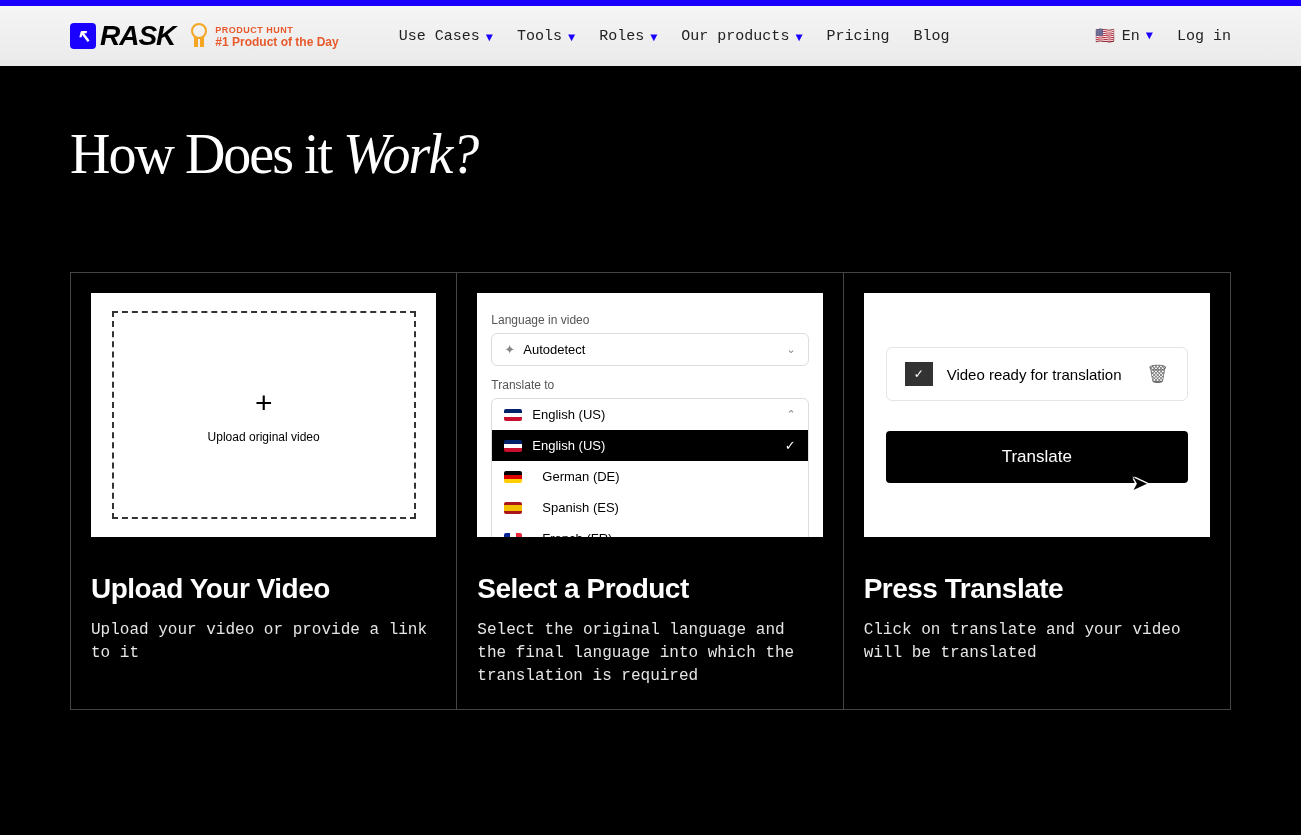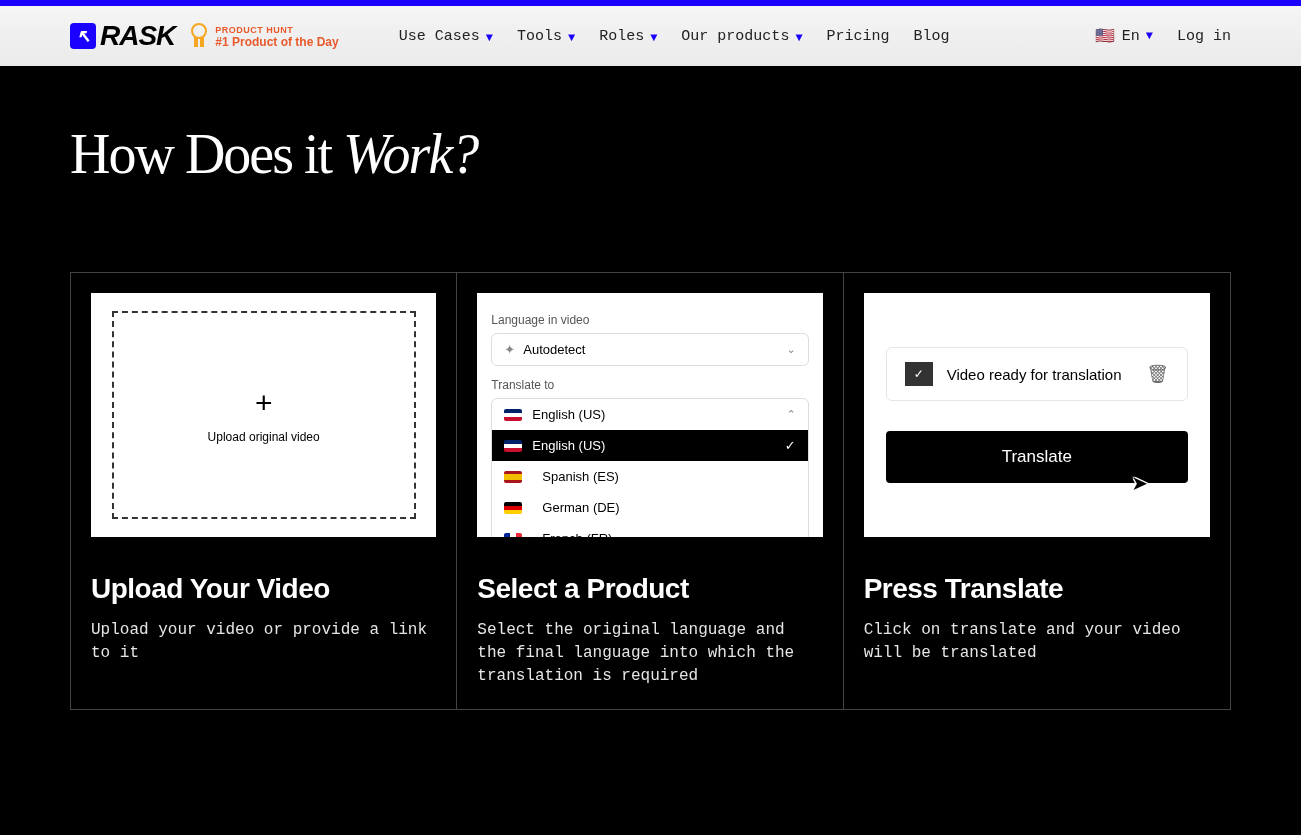--- a/index.html
+++ b/index.html
@@ -179,26 +179,26 @@
               <span class="lang-chev">⌃</span>
             </div>
             <div class="lang-option selected selected-row">
               <div style="display:flex;align-items:center;gap:10px;">
                 <span class="mini-flag" style="background:linear-gradient(to bottom,#012169 33%,#fff 33%,#fff 66%,#c8102e 66%);"></span>
                 <span>English (US)</span>
               </div>
               <span class="check">✓</span>
             </div>
             <div class="lang-option">
+              <span class="mini-flag" style="background:linear-gradient(to bottom,#000 33%,#dd0000 33%,#dd0000 66%,#ffce00 66%);"></span>
+              <span>German (DE)</span>
+            </div>
+            <div class="lang-option">
               <span class="mini-flag" style="background:linear-gradient(to bottom,#aa151b 25%,#f1bf00 25%,#f1bf00 75%,#aa151b 75%);"></span>
               <span>Spanish (ES)</span>
-            </div>
-            <div class="lang-option">
-              <span class="mini-flag" style="background:linear-gradient(to bottom,#000 33%,#dd0000 33%,#dd0000 66%,#ffce00 66%);"></span>
-              <span>German (DE)</span>
             </div>
             <div class="lang-option">
               <span class="mini-flag" style="background:linear-gradient(to right,#002395 33%,#fff 33%,#fff 66%,#ed2939 66%);"></span>
               <span>French (FR)</span>
             </div>
           </div>
         </div>
       </div>
       <h3 class="card-title">Select a Product</h3>
       <p class="card-desc">Select the original language and the final language into which the translation is required</p>

